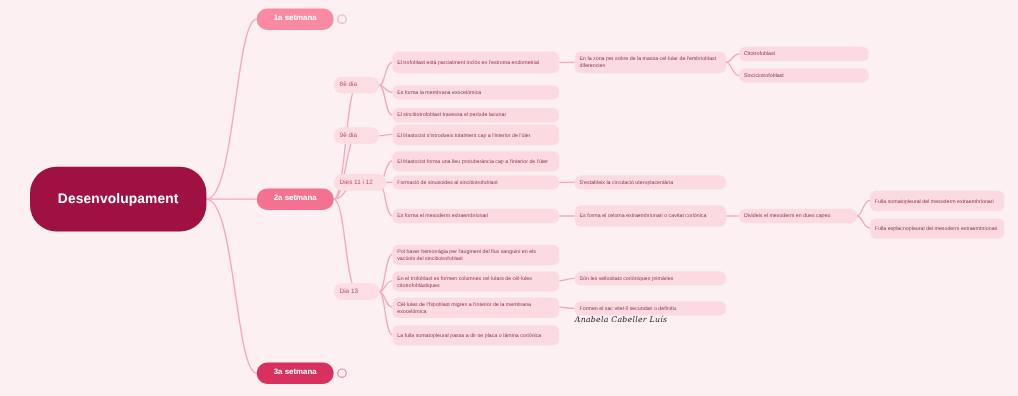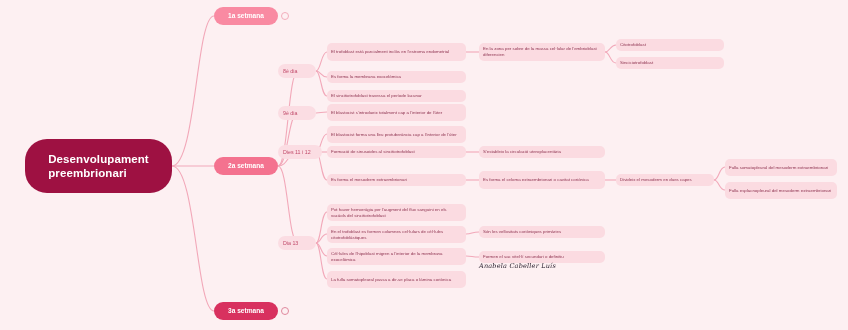--- a/index.html
+++ b/index.html
@@ -159,21 +159,20 @@
 
       <path d="M466,234 C472,234 472,232 479,232"></path>
 
       <path d="M466,256 C472,256 472,257 479,257"></path>
     </g>
   </svg>
 
   <div class="node root" style="left:25px; top:139px; width:147px; height:54px;">
     <div>
       <div class="txt">Desenvolupament</div>
-      <div class="txt">preembrionari</div>
     </div>
   </div>
 
   <div class="node pill pill-1" style="left:214px; top:7px; width:64px; height:18px;">
     <span class="txt">1a setmana</span>
   </div>
   <div class="dot" style="left:281px; top:12px;"></div>
 
   <div class="node pill pill-2" style="left:214px; top:157px; width:64px; height:18px;">
     <span class="txt">2a setmana</span>

